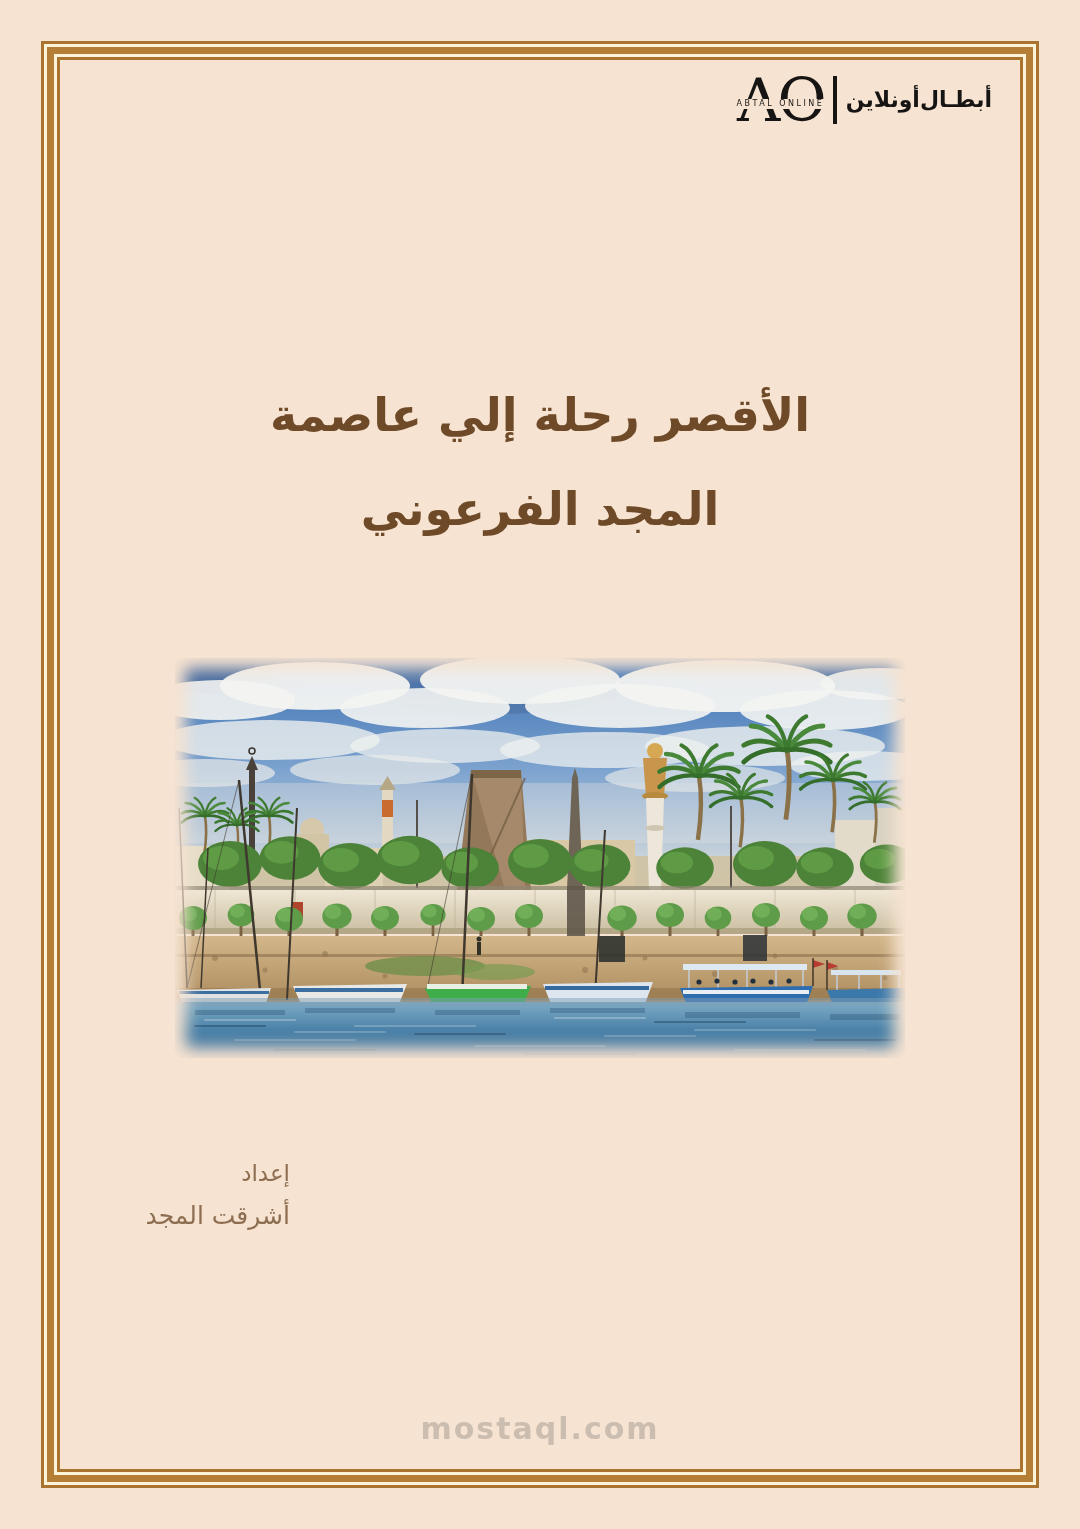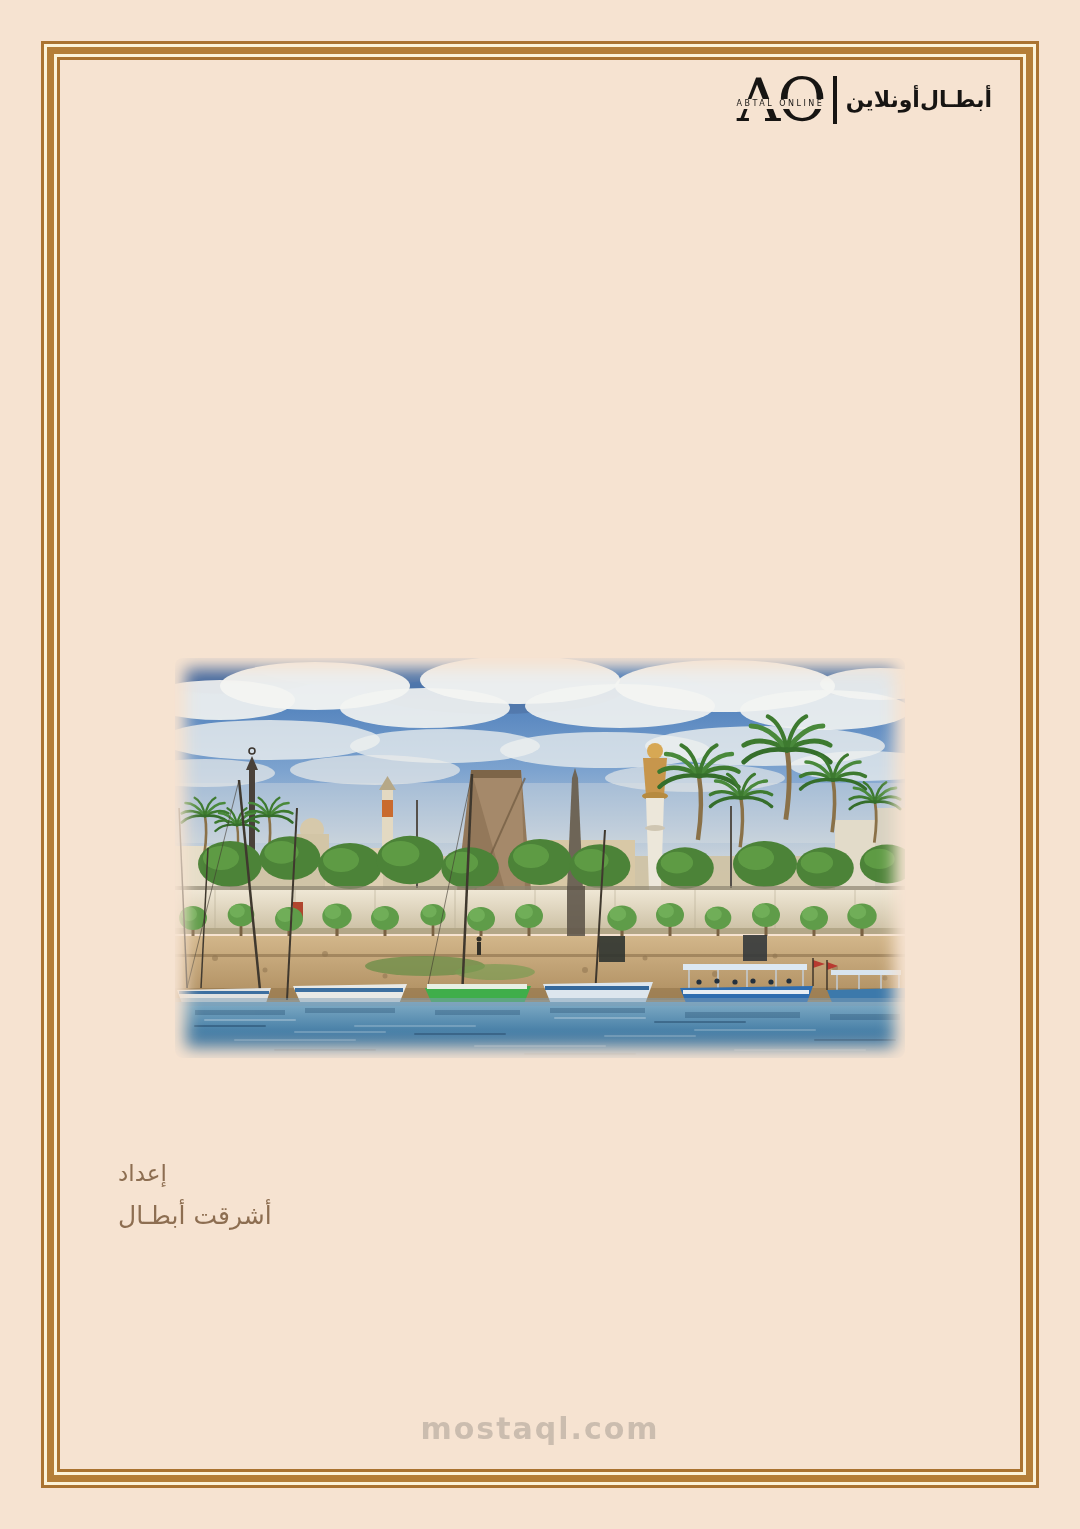--- a/index.html
+++ b/index.html
@@ -70,21 +70,21 @@
   .photo svg { display: block; width: 100%; height: 100%; border-radius: 8px; }
   .photo::after {
     content: ""; position: absolute; inset: -3px; border-radius: 12px;
     box-shadow: inset 0 0 16px 14px #f6e3d1;
     pointer-events: none;
   }
 
   
   .byline {
     position: absolute; top: 1158px; left: 118px; width: 172px;
-    direction: rtl; text-align: left; color: #8d6e51; z-index: 2;
+    direction: rtl; text-align: right; color: #8d6e51; z-index: 2;
   }
   .byline-label  { font-size: 23px; line-height: 30px; margin-bottom: 13px; }
   .byline-author { font-size: 25px; line-height: 30px; }
 
   
   .watermark {
     position: absolute; top: 1416px; left: 0; width: 100%;
     text-align: center; z-index: 10; pointer-events: none;
     font-weight: 700; color: rgba(150, 143, 134, 0.5);
   }
@@ -108,20 +108,24 @@
       <span class="logo-ao">AO</span>
       <span class="logo-wordmark">ABTAL ONLINE</span>
     </div>
     <div class="logo-bar"></div>
     <div class="logo-arabic">
       <span>أبطـال</span>
       <span>أونلاين</span>
     </div>
   </div>
 
+  <h1 class="title">
+    <span class="title-line">الأقصر رحلة إلي عاصمة</span>
+    <span class="title-line">المجد الفرعوني</span>
+  </h1>
 
   <figure class="photo">
     <svg viewBox="0 0 730 400" preserveAspectRatio="none" role="img">
       <defs>
         <linearGradient id="skyG" x1="0" y1="0" x2="0" y2="1">
           <stop offset="0" stop-color="#396fb2"></stop>
           <stop offset="0.45" stop-color="#7da3cf"></stop>
           <stop offset="0.8" stop-color="#c9d3db"></stop>
           <stop offset="1" stop-color="#e0ddd2"></stop>
         </linearGradient>
@@ -392,20 +396,20 @@
           <line x1="640" y1="382" x2="720" y2="382" stroke-width="2"></line>
           <line x1="100" y1="392" x2="200" y2="392" stroke-width="2"></line>
           <line x1="350" y1="396" x2="460" y2="396" stroke-width="2"></line>
         </g>
       </g>
     </svg>
   </figure>
 
   <div class="byline">
     <div class="byline-label">إعداد</div>
-    <div class="byline-author">أشرقت أبطـال</div>
+    <div class="byline-author">أشرقت المجد</div>
   </div>
 
   <div class="watermark">
     <div class="wm-en">mostaql.com</div>
   </div>
 
 </div>
 
 </body></html>

